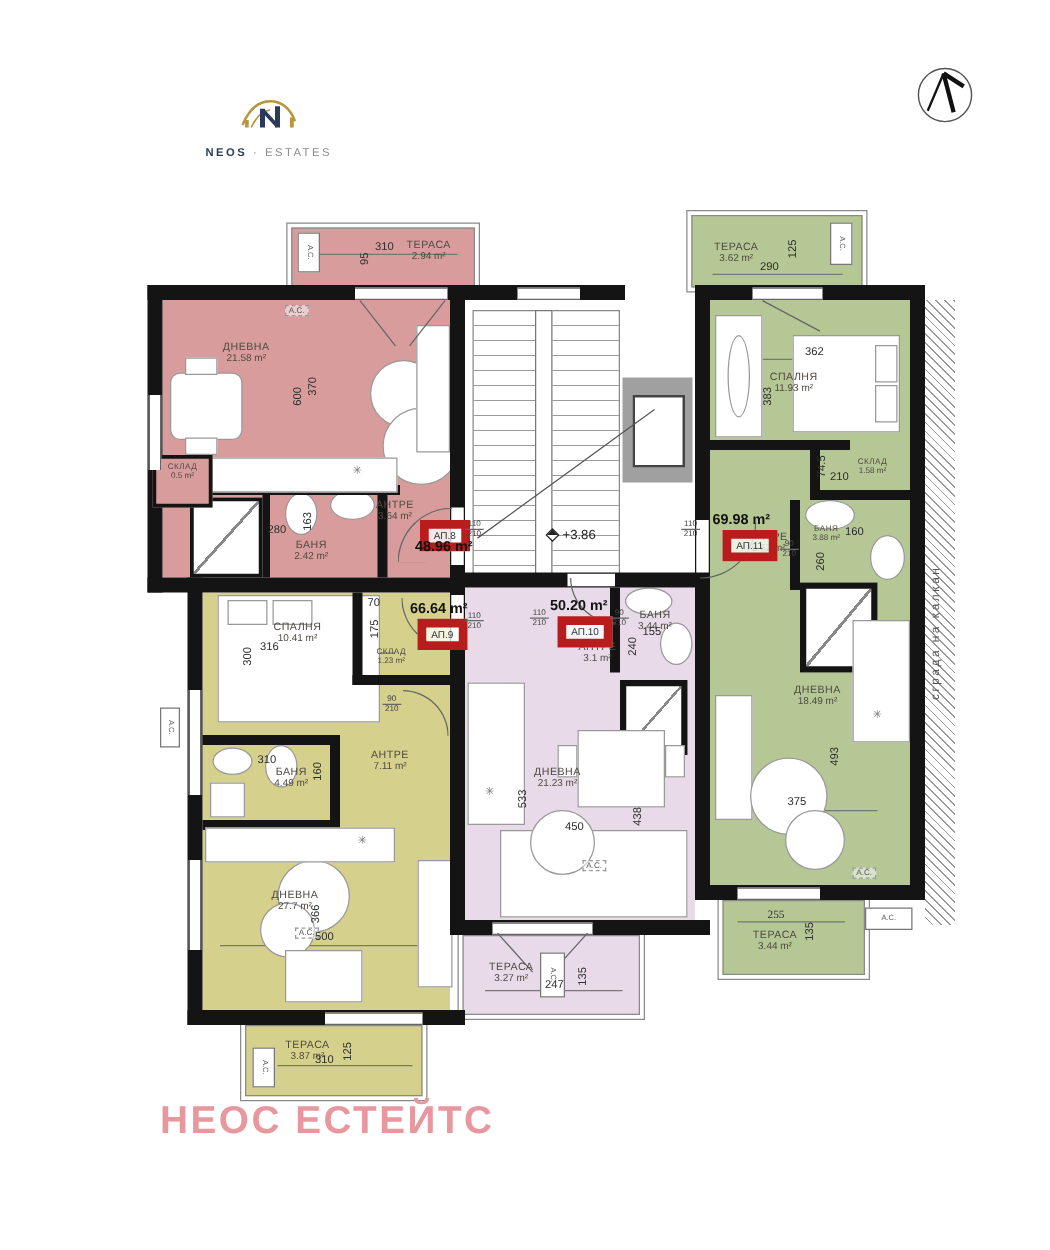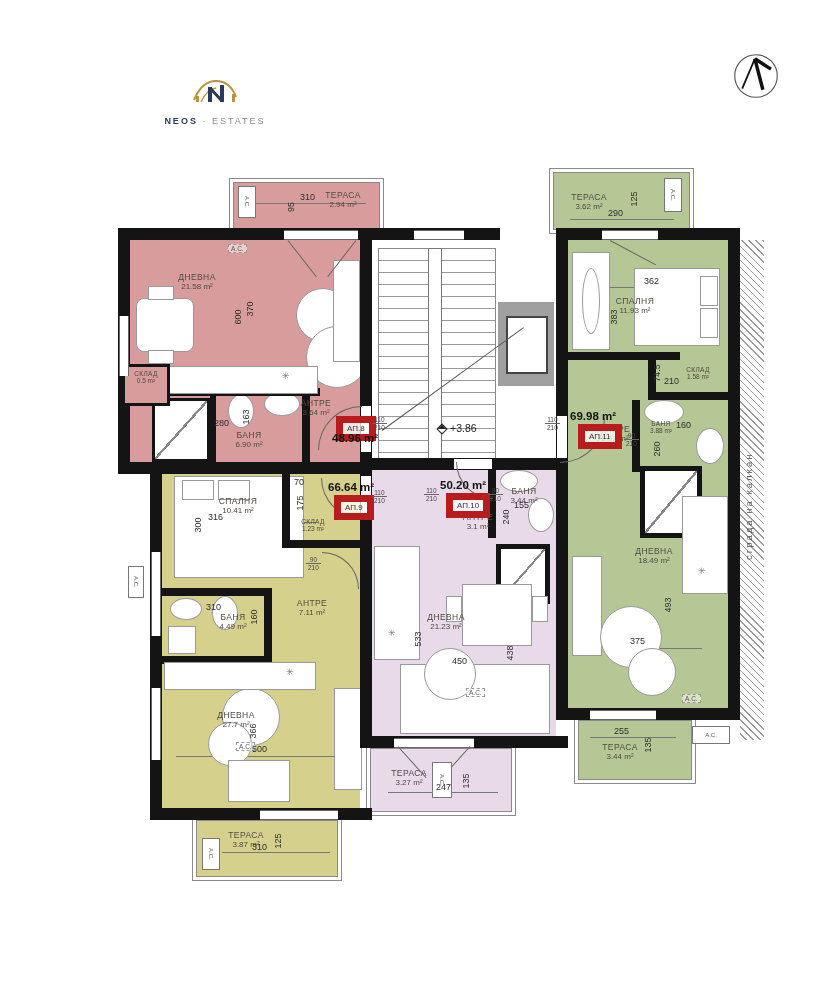--- a/index.html
+++ b/index.html
@@ -263,21 +263,21 @@
   <div class="rlabel" style="left:152px;top:272px;width:90px;">
     <div>ДНЕВНА</div>
       <div class="ar">21.58 m²</div>
   </div>
   <div class="rlabel tiny" style="left:124px;top:370px;width:44px;z-index:8;">
     <div>СКЛАД</div>
       <div class="ar">0.5 m²</div>
   </div>
   <div class="rlabel" style="left:218px;top:430px;width:62px;">
     <div>БАНЯ</div>
-      <div class="ar">6.90 m²</div>
+      <div class="ar">2.42 m²</div>
   </div>
   <div class="rlabel" style="left:288px;top:398px;width:56px;">
     <div>АНТРЕ</div>
       <div class="ar">3.64 m²</div>
   </div>
 
   <div class="rlabel" style="left:198px;top:496px;width:80px;">
     <div>СПАЛНЯ</div>
       <div class="ar">10.41 m²</div>
   </div>
@@ -426,18 +426,19 @@
   <div class="dim" style="left:664px;top:376px;">210</div>
   <div class="dim" style="left:676px;top:420px;">160</div>
   <div class="dim v" style="left:649px;top:444px;">260</div>
   <div class="frac" style="left:624px;top:432px;">
     <i>90</i>
       <i>210</i>
   </div>
   <div class="dim v" style="left:660px;top:600px;">493</div>
   <div class="dim" style="left:630px;top:636px;">375</div>
   <div class="dimline" style="left:592px;top:648px;width:110px;height:1px;"></div>
-  <div class="dim" style="left:614px;top:726px;">255</div>
+  <div class="dim" style="left:614px;top:726px;font-family:Liberation Serif, serif;">255</div>
   <div class="dim v" style="left:640px;top:740px;">135</div>
   <div class="dimline" style="left:590px;top:737px;width:86px;height:1px;"></div>
 
+  <div class="watermark" style="left:128px;top:878px;">НЕОС ЕСТЕЙТС</div>
 
 </div>
 
 </body></html>

